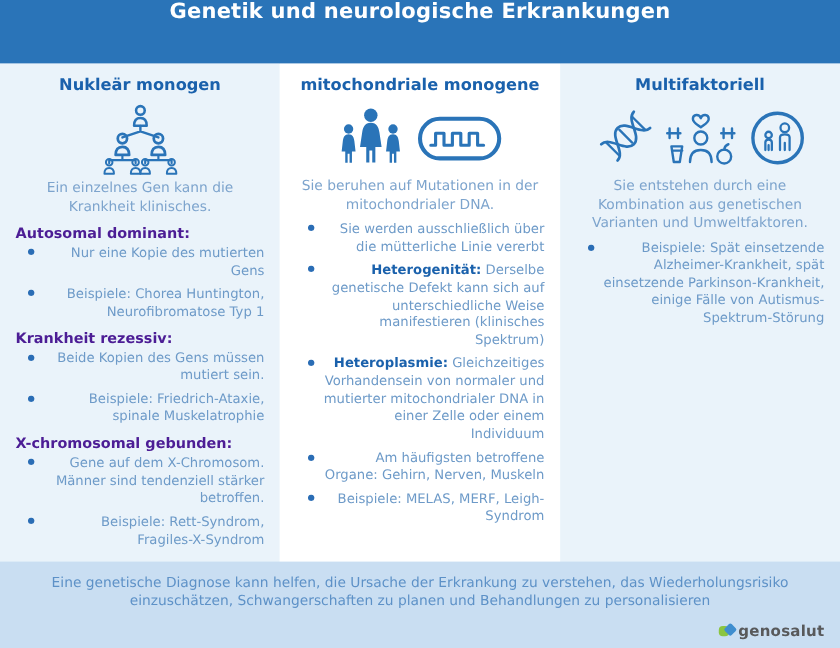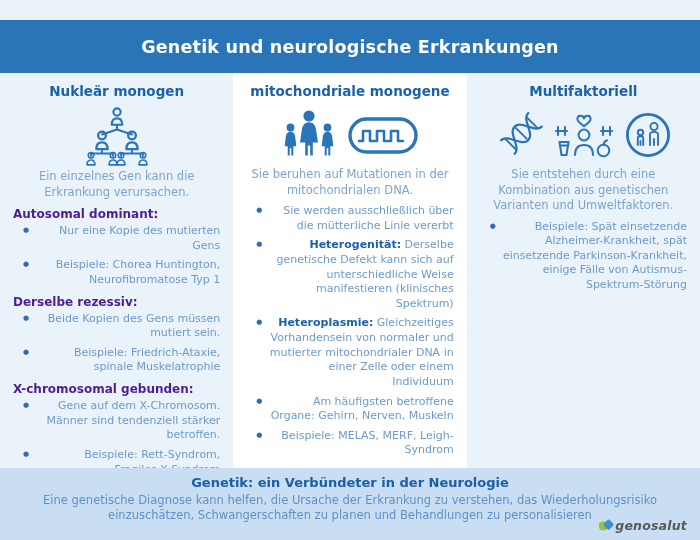--- a/index.html
+++ b/index.html
@@ -6,21 +6,21 @@
   body {
     width:700px; height:540px;
     font-family:"DejaVu Sans","Liberation Sans",sans-serif;
     -webkit-font-smoothing:antialiased;
   }
   .page { position:relative; width:700px; height:540px; background:#eaf3fa; overflow:hidden; }
 
   
   .header {
     height:53px; background:#2a74b8;
-    display:flex; align-items:center; justify-content:center;margin-top:20px;
+    display:flex; align-items:flex-start; justify-content:center;
   }
   .header-title { color:#ffffff; font-weight:bold; font-size:17.5px; letter-spacing:0.2px; }
 
   
   .columns { display:flex; height:498px; }
   .col { width:233.33px; box-sizing:border-box; padding:10px 13px 0 13px; overflow:hidden; }
   .col-light { background:#eaf3fa; }
   .col-white { background:#ffffff; }
   .col-title { text-align:center; color:#1a61ac; font-weight:bold; font-size:13.5px; }
   .icon-row { display:flex; justify-content:center; align-items:center; gap:9px; margin:7px 0 3px 0; min-height:58px; }
@@ -44,21 +44,21 @@
   
   .footer {
     position:absolute; left:0; bottom:0; width:700px; height:72px;
     background:#c9def2; box-sizing:border-box; padding-top:7px;
   }
   .footer-heading { text-align:center; color:#1a5ea8; font-weight:bold; font-size:13px; }
   .footer-body {
     text-align:center; color:#5d91c7; font-size:11.5px; line-height:1.32;
     max-width:632px; margin:3px auto 0 auto;
   }
-  .logo { position:absolute; right:13px; bottom:7px; display:flex; align-items:center; gap:0;font-style:italic; }
+  .logo { position:absolute; right:13px; bottom:7px; display:flex; align-items:center; gap:0; }
   .logo-text { color:#58595b; font-weight:bold; font-size:12.5px; letter-spacing:0.2px; }
 
   svg { display:block; }
 </style>
 </head>
 <body>
 
 <div class="page">
 
   <div class="header">
@@ -81,29 +81,29 @@
           <path d="M43 19 v4.5 M43 23.5 L28 28.5 M43 23.5 L58 28.5" stroke="#2a74b8" stroke-width="2" fill="none" stroke-linecap="round"></path>
           <use href="#person" transform="translate(28,37) scale(0.88)"></use>
           <use href="#person" transform="translate(58,37) scale(0.88)"></use>
           <path d="M28 44 v3.5 M17 47.5 H39 M17 47.5 v2.5 M39 47.5 v2.5 M58 44 v3.5 M47 47.5 H69 M47 47.5 v2.5 M69 47.5 v2.5" stroke="#2a74b8" stroke-width="1.8" fill="none" stroke-linecap="round"></path>
           <use href="#person" transform="translate(17,54.5) scale(0.62)"></use>
           <use href="#person" transform="translate(39,54.5) scale(0.62)"></use>
           <use href="#person" transform="translate(47,54.5) scale(0.62)"></use>
           <use href="#person" transform="translate(69,54.5) scale(0.62)"></use>
         </svg>
       </div>
-      <div class="col-desc">Ein einzelnes Gen kann die Erkrankung verursachen.</div>
+      <div class="col-desc">Ein einzelnes Gen kann die Krankheit klinisches.</div>
 
       <div class="subheading">Autosomal dominant:</div>
       <ul class="bullets">
         <li><span>Nur eine Kopie des mutierten Gens</span></li>
         <li><span>Beispiele: Chorea Huntington, Neurofibromatose Typ 1</span></li>
       </ul>
 
-      <div class="subheading">Derselbe rezessiv:</div>
+      <div class="subheading">Krankheit rezessiv:</div>
       <ul class="bullets">
         <li><span>Beide Kopien des Gens müssen mutiert sein.</span></li>
         <li><span>Beispiele: Friedrich-Ataxie, spinale Muskelatrophie</span></li>
       </ul>
 
       <div class="subheading">X-chromosomal gebunden:</div>
       <ul class="bullets">
         <li><span>Gene auf dem X-Chromosom. Männer sind tendenziell stärker betroffen.</span></li>
         <li><span>Beispiele: Rett-Syndrom, Fragiles-X-Syndrom</span></li>
       </ul>
@@ -122,21 +122,21 @@
             <path d="M47.5 22.8 c-3.4 0 -4.4 2.6 -4.8 5.6 l-1 8.8 h3 v9.4 h2 v-7.4 h1.6 v7.4 h2 v-9.4 h3 l-1 -8.8 c-0.4 -3 -1.4 -5.6 -4.8 -5.6 z"></path>
           </g>
         </svg>
         <svg width="72" height="50" viewBox="0 0 72 50">
           <g fill="none" stroke="#2a74b8" stroke-linejoin="round" stroke-linecap="round">
             <rect x="3" y="9" width="66" height="33" rx="16.5" stroke-width="3.4"></rect>
             <path d="M12 31 h4 v-10 h7 v10 h7 v-10 h7 v10 h7 v-10 h7 v10 h5" stroke-width="2.6"></path>
           </g>
         </svg>
       </div>
-      <div class="col-desc">Sie beruhen auf Mutationen in der mitochondrialen DNA.</div>
+      <div class="col-desc">Sie beruhen auf Mutationen in der mitochondrialer DNA.</div>
 
       <ul class="bullets col2-bullets">
         <li><strong></strong> <span>Sie werden ausschließlich über die mütterliche Linie vererbt</span></li>
         <li><strong>Heterogenität:</strong> <span>Derselbe genetische Defekt kann sich auf unterschiedliche Weise manifestieren (klinisches Spektrum)</span></li>
         <li><strong>Heteroplasmie:</strong> <span>Gleichzeitiges Vorhandensein von normaler und mutierter mitochondrialer DNA in einer Zelle oder einem Individuum</span></li>
         <li><strong></strong> <span>Am häufigsten betroffene Organe: Gehirn, Nerven, Muskeln</span></li>
         <li><strong></strong> <span>Beispiele: MELAS, MERF, Leigh-Syndrom</span></li>
       </ul>
     </div>
 
@@ -175,21 +175,20 @@
       <div class="col-desc">Sie entstehen durch eine Kombination aus genetischen Varianten und Umweltfaktoren.</div>
 
       <ul class="bullets col3-bullets">
         <li><span>Beispiele: Spät einsetzende Alzheimer-Krankheit, spät einsetzende Parkinson-Krankheit, einige Fälle von Autismus-Spektrum-Störung</span></li>
       </ul>
     </div>
 
   </div>
 
   <div class="footer">
-    <div class="footer-heading">Genetik: ein Verbündeter in der Neurologie</div>
     <div class="footer-body">Eine genetische Diagnose kann helfen, die Ursache der Erkrankung zu verstehen, das Wiederholungsrisiko einzuschätzen, Schwangerschaften zu planen und Behandlungen zu personalisieren</div>
     <div class="logo">
       <svg width="17" height="15" viewBox="0 0 17 15">
         <rect x="1" y="3.6" width="8.6" height="8.6" rx="3.4" fill="#8bc541"></rect>
         <rect x="6.6" y="2.6" width="8" height="8" rx="1.6" transform="rotate(45 10.6 6.6)" fill="#3f8ecf"></rect>
       </svg>
       <span class="logo-text">genosalut</span>
     </div>
   </div>
 

